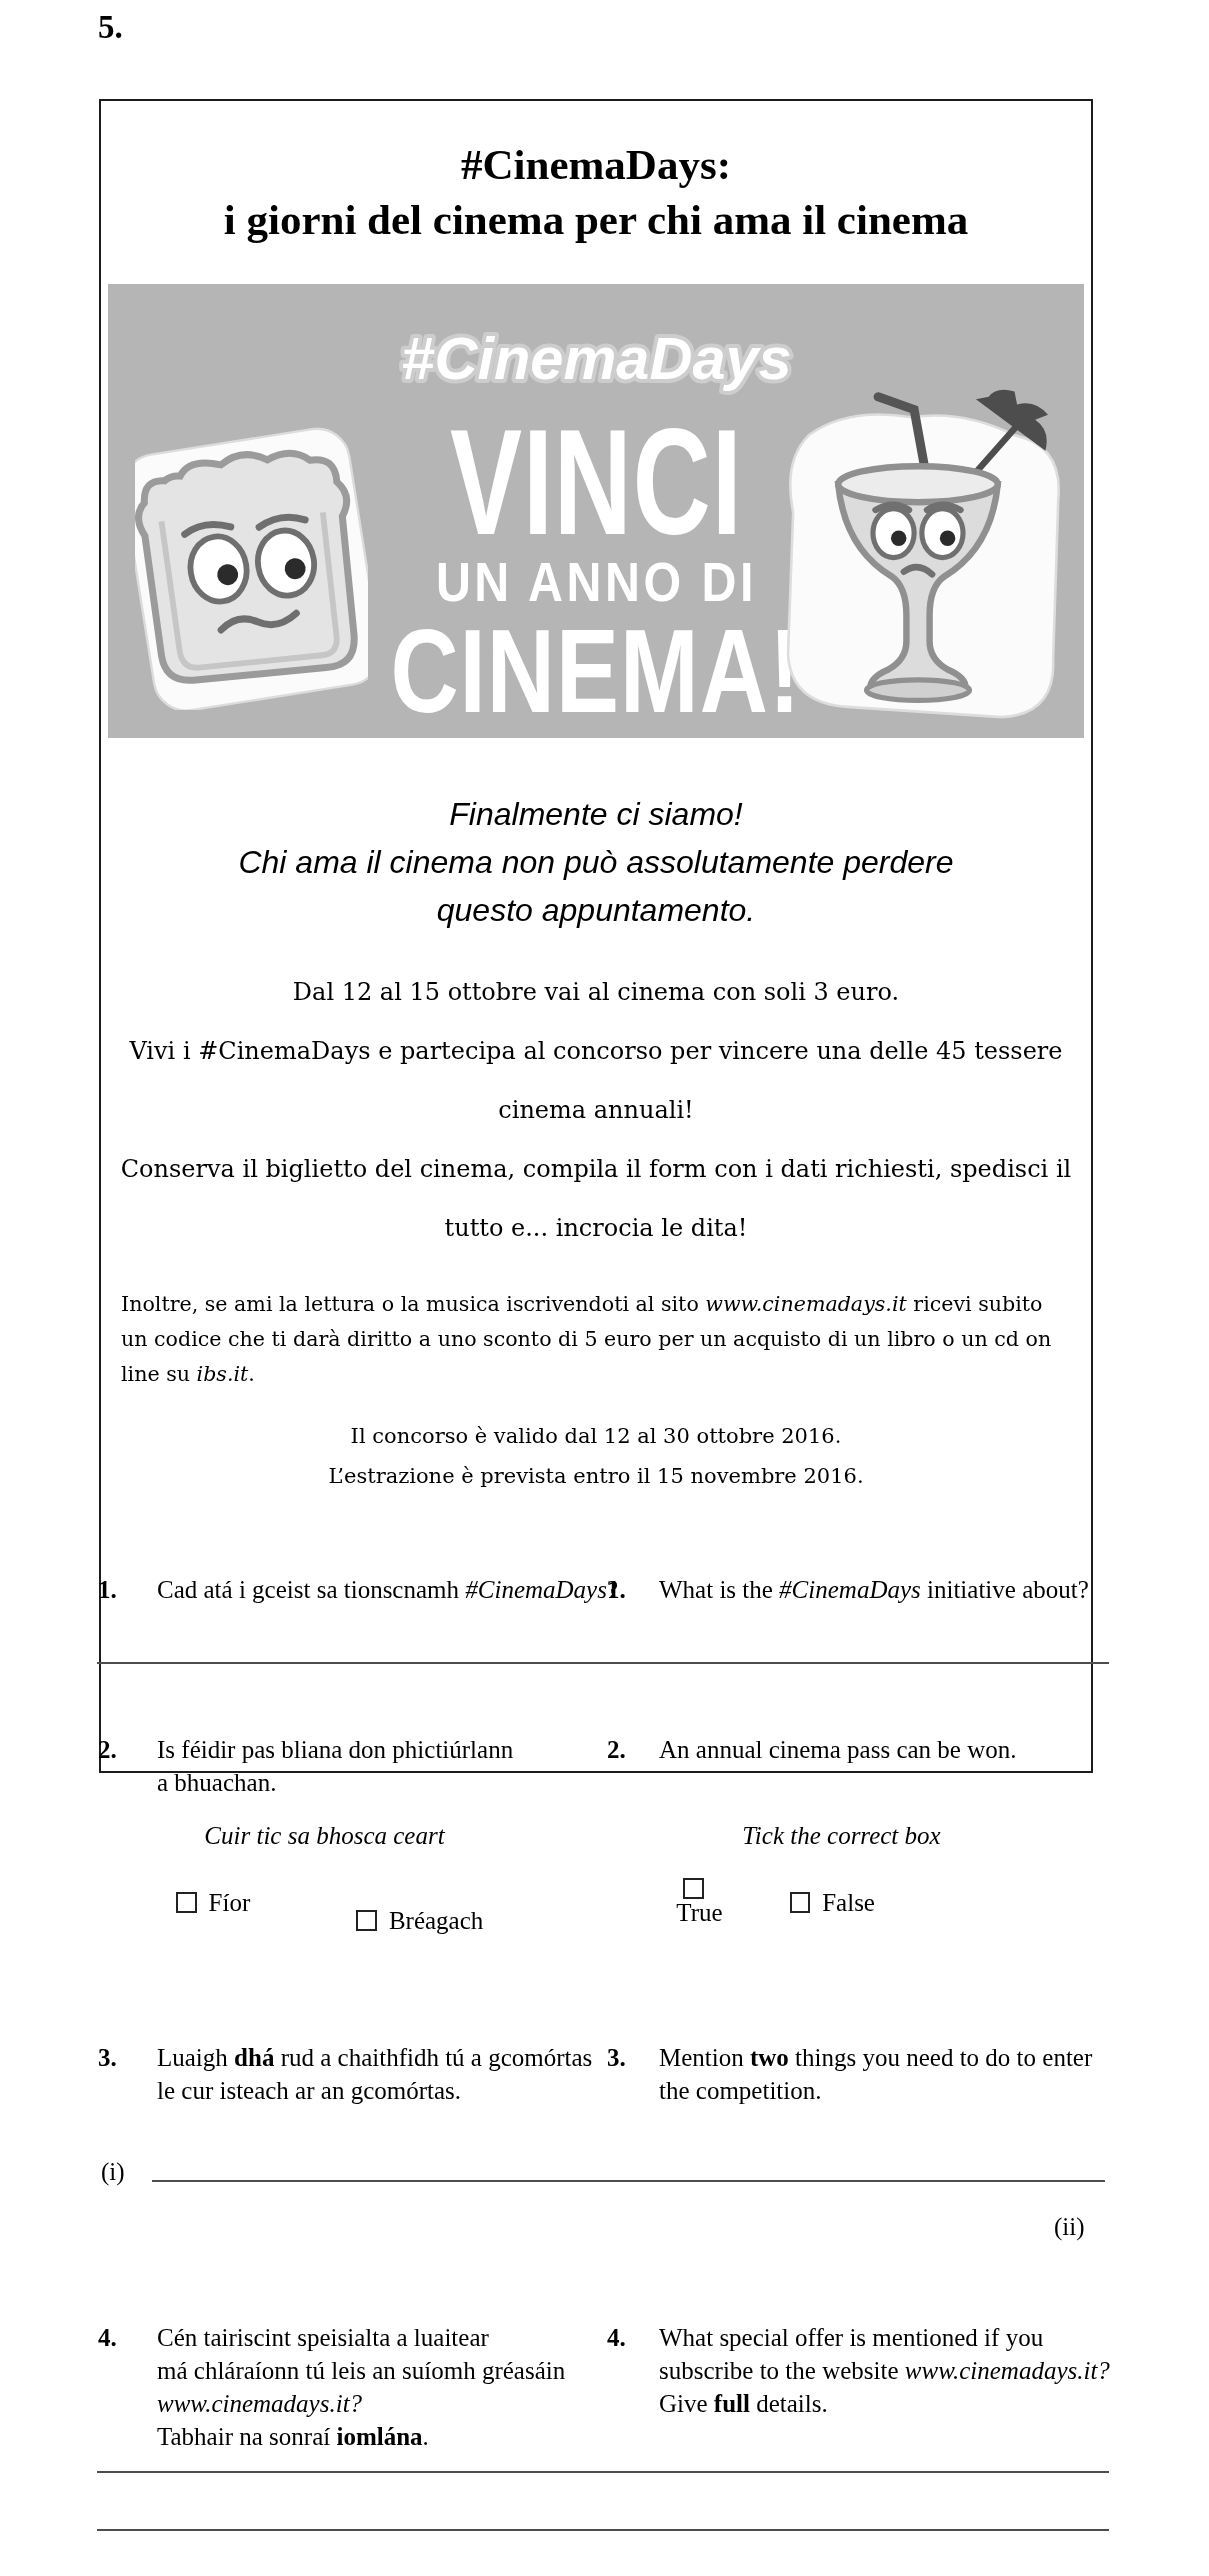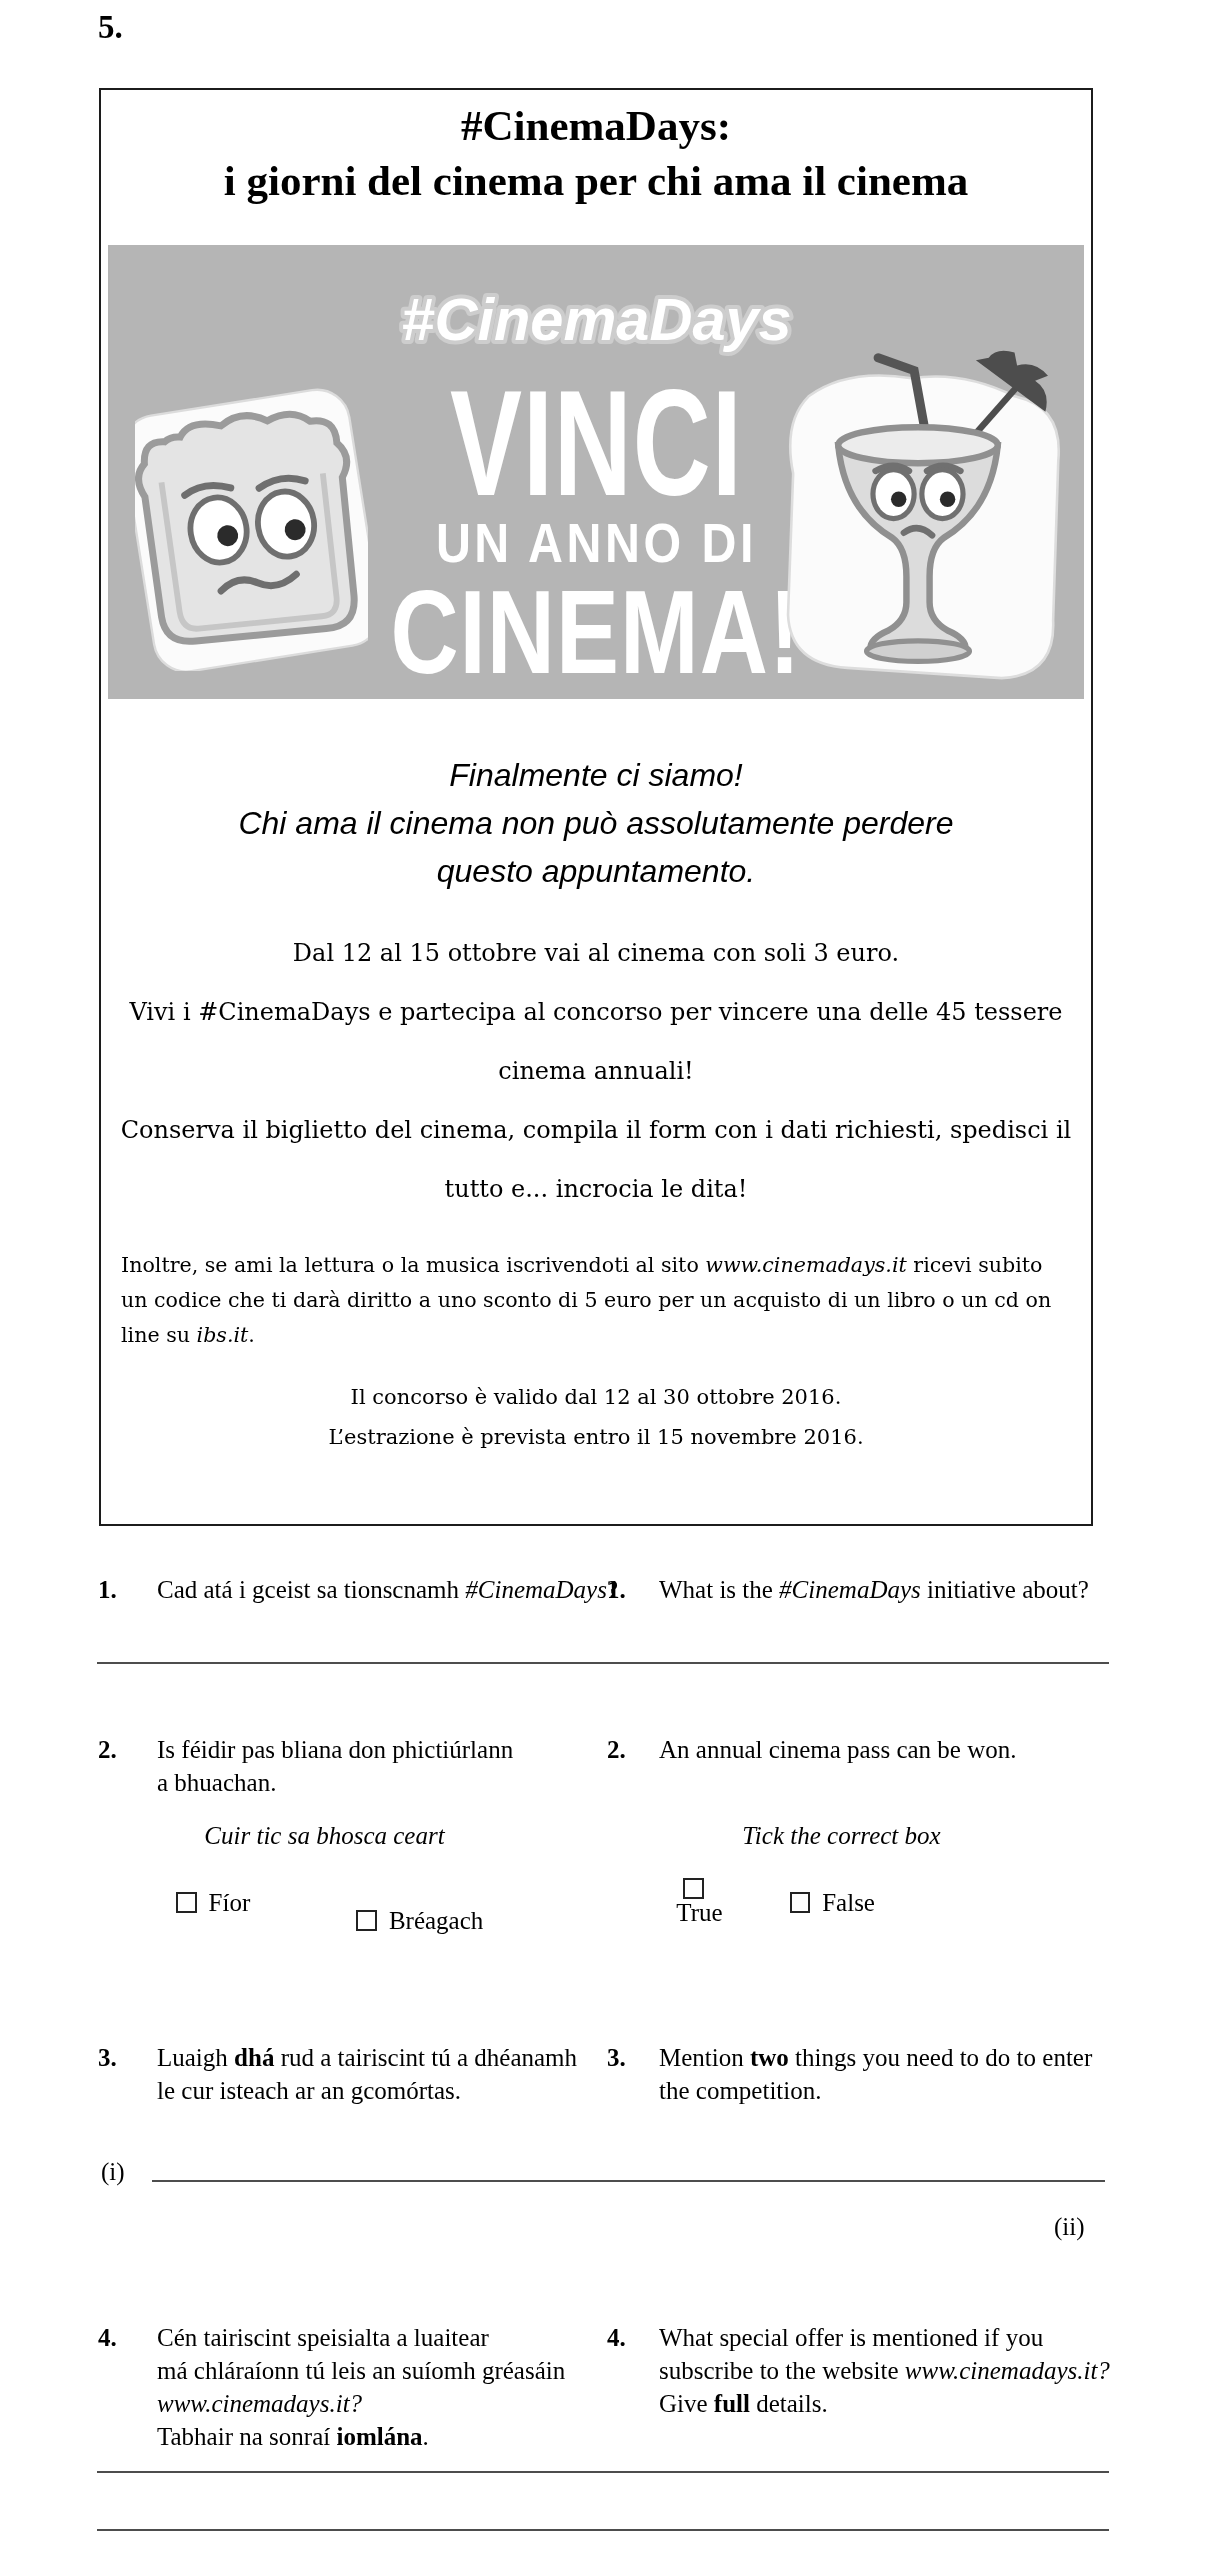--- a/index.html
+++ b/index.html
@@ -3,22 +3,22 @@
 <meta charset="utf-8">
 <style>
   * { margin:0; padding:0; box-sizing:border-box; }
   html,body { background:#ffffff; }
   body { width:1209px; font-family:"Liberation Serif", serif; color:#000; }
   .page { position:relative; width:1209px; height:2576px; background:#fff; overflow:hidden; }
 
   .top-num { position:absolute; top:9.3px; left:98px; font-size:33px; font-weight:bold; }
 
   
-  .adbox { position:absolute; top:88px; left:99px; width:994px; height:1438px;
-           border:2px solid #1c1c1c; padding-top:8px; overflow:hidden; background:#fff; }
+  .adbox { position:absolute; top:99px; left:99px; width:994px; height:1674px;
+           border:2px solid #1c1c1c; padding-top:36px; overflow:hidden; background:#fff; }
   .ad-title { text-align:center; font-weight:bold; font-size:43px; line-height:55px;
               font-family:"Liberation Serif", serif; }
 
   .banner { position:relative; margin:37px 6.7px 0; height:454px; background:#b5b5b5; overflow:hidden; }
   .banner-logo { position:absolute; top:31px; left:0; right:0; text-align:center; }
   .banner-head { position:absolute; top:130px; left:0; right:0; text-align:center; color:#fff;
                  font-family:"Liberation Sans", sans-serif; font-weight:bold; }
   .bh1 { font-size:150px; line-height:136px; }
   .bh2 { font-size:55px;  line-height:65px; }
   .bh3 { font-size:118px; line-height:112px; }
@@ -210,21 +210,21 @@
       </div>
       <div class="cb-item e2">
         <span class="cb"></span>
         <span>False</span>
       </div>
     </div>
 
     <div class="qrow q3row">
       <div class="qcol left">
         <div class="qn">3.</div>
-        <div class="qtext"><span>Luaigh </span><b>dhá</b><span> rud a tairiscint tú a dhéanamh</span><br><span>le cur isteach ar an gcomórtas.</span></div>
+        <div class="qtext"><span>Luaigh </span><b>dhá</b><span> rud a chaithfidh tú a gcomórtas</span><br><span>le cur isteach ar an gcomórtas.</span></div>
       </div>
       <div class="qcol right">
         <div class="qn">3.</div>
         <div class="qtext"><span>Mention </span><b>two</b><span> things you need to do to enter</span><br><span>the competition.</span></div>
       </div>
     </div>
 
     <div class="sub-row first">
       <div class="sub-label">(i)</div>
       <div class="sub-line"></div>

